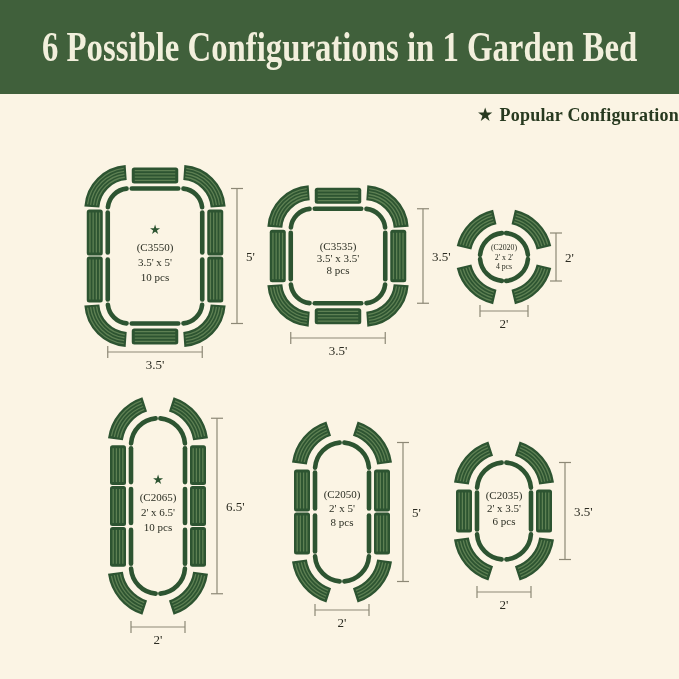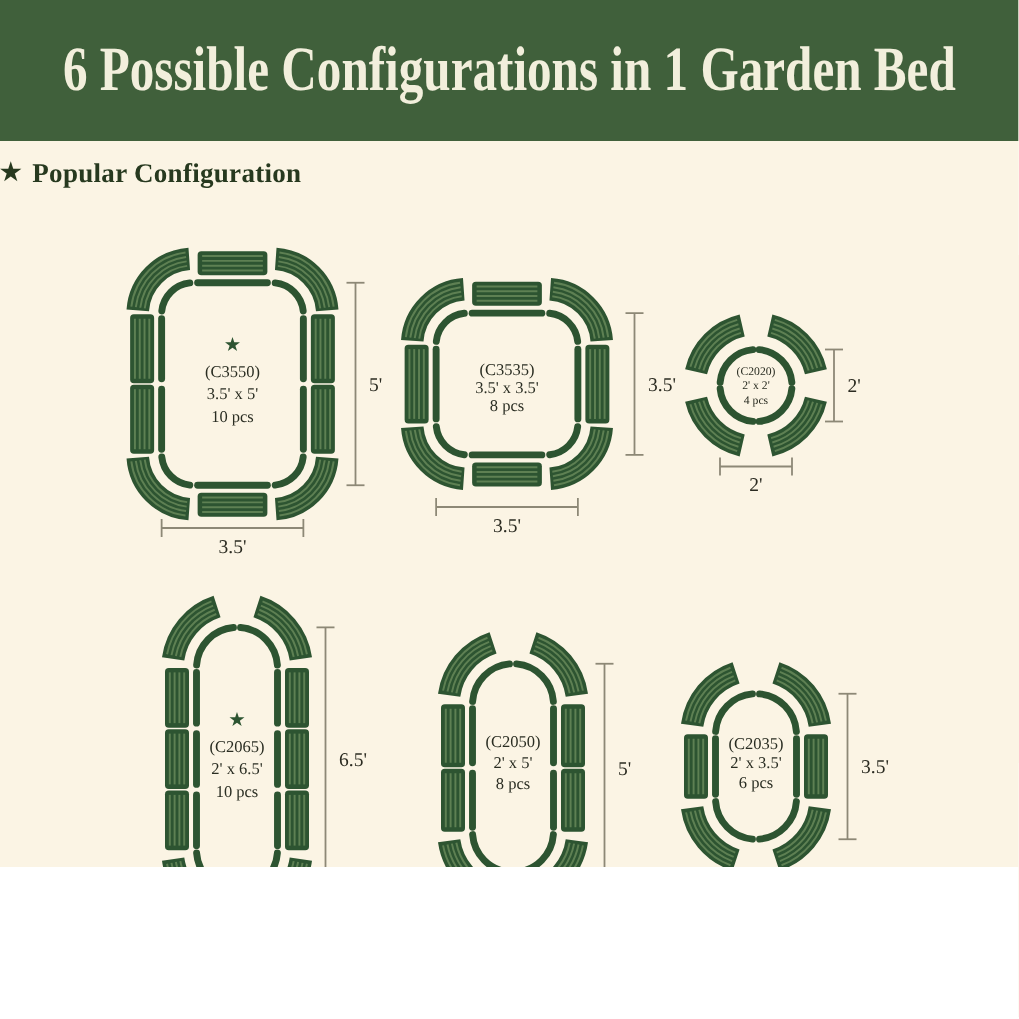--- a/index.html
+++ b/index.html
@@ -1,31 +1,31 @@
 <!DOCTYPE html>
 <html><head>
 <meta charset="utf-8">
 <style>
   html,body { margin:0; padding:0; }
   .canvas {
-    position:relative; width:679px; height:578px;
+    position:relative; width:679px; height:679px;
     background:#FBF4E4; overflow:hidden;
     font-family:"Liberation Serif", serif;
   }
   header.banner {
     position:absolute; top:0; left:0; width:679px; height:94px;
     background:#40603B; display:flex; align-items:center; justify-content:center;
   }
   h1.title {
     margin:0; font-family:"Liberation Serif", serif; font-weight:700;
     font-size:42px; color:#F2EFDC; white-space:nowrap;
     transform:scaleX(0.78); transform-origin:center; letter-spacing:0px;
   }
   .legend {
-    position:absolute; top:105px; left:0; width:679px; text-align:left;
+    position:absolute; top:105px; left:0; width:679px; text-align:right;
     font-family:"Liberation Serif", serif; font-weight:700; font-size:18px;
     color:#27391F; letter-spacing:0.2px;
   }
   .legend .star { font-size:16px; margin-right:7px; position:relative; top:-1px; }
   svg.diagrams { position:absolute; top:0; left:0; }
   text.lbl { font-family:"Liberation Serif", serif; fill:#2A2D22; }
   text.dim { font-family:"Liberation Serif", serif; fill:#2B2B21; font-size:13px; }
   text.star { font-family:"DejaVu Sans", sans-serif; fill:#2D5431; font-size:13px; }
 </style>
 </head>

